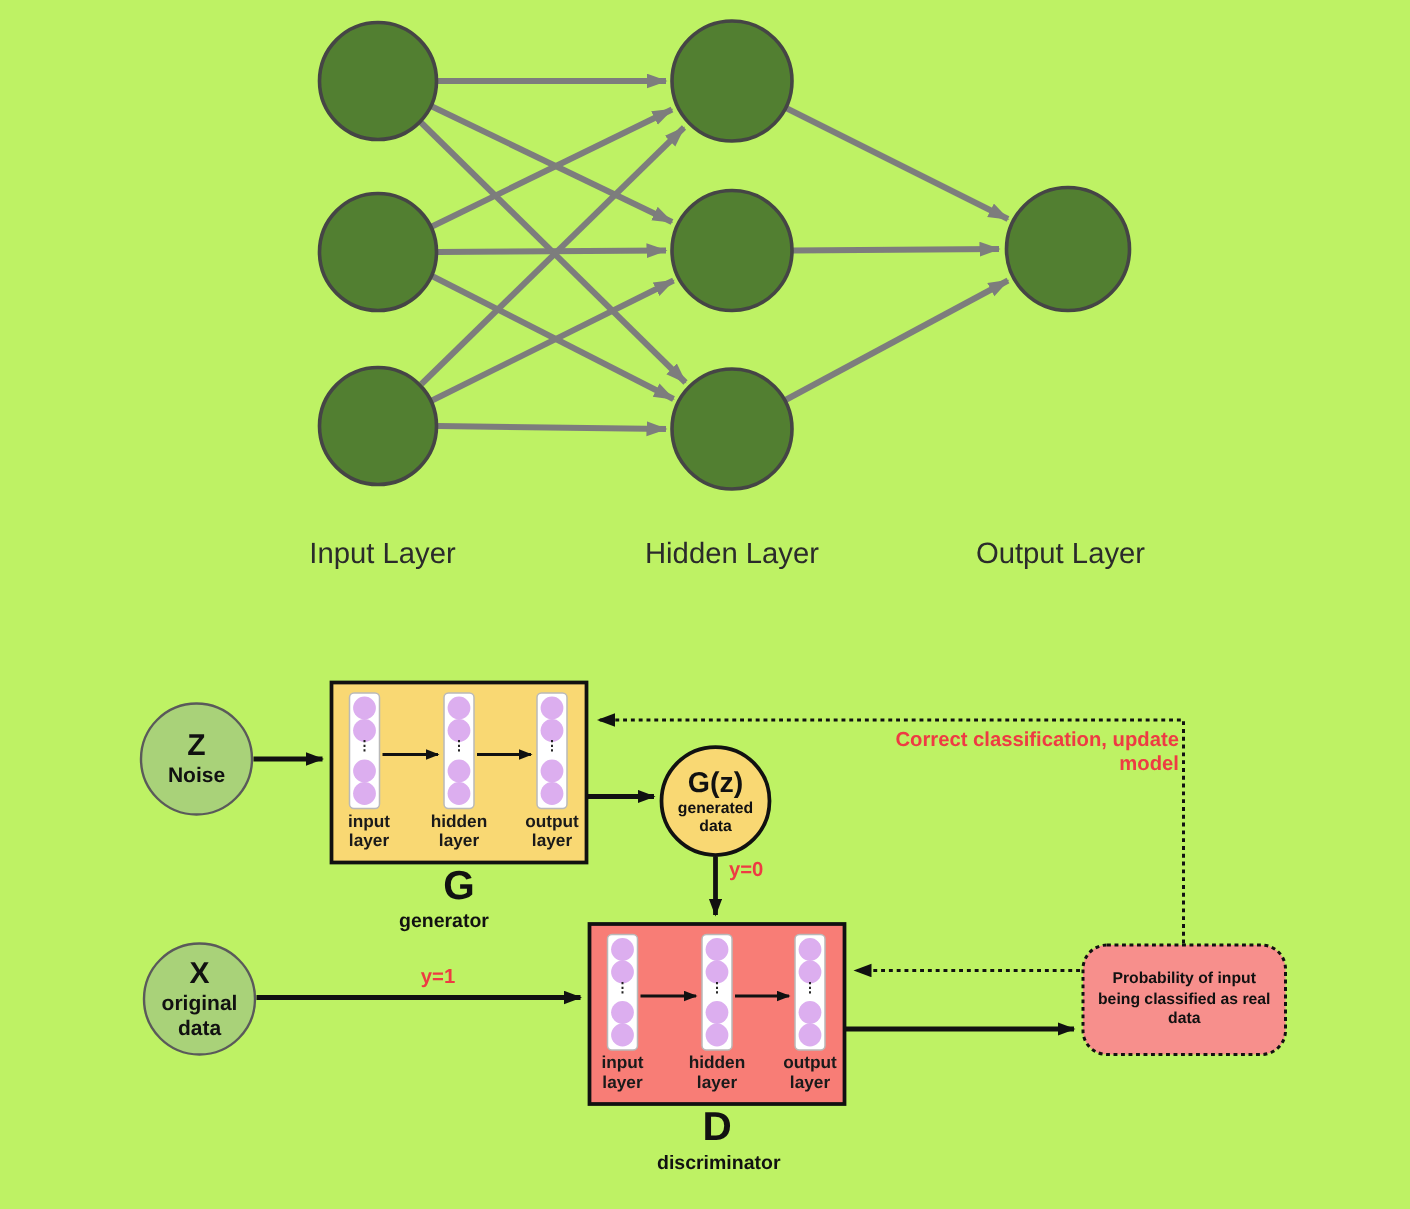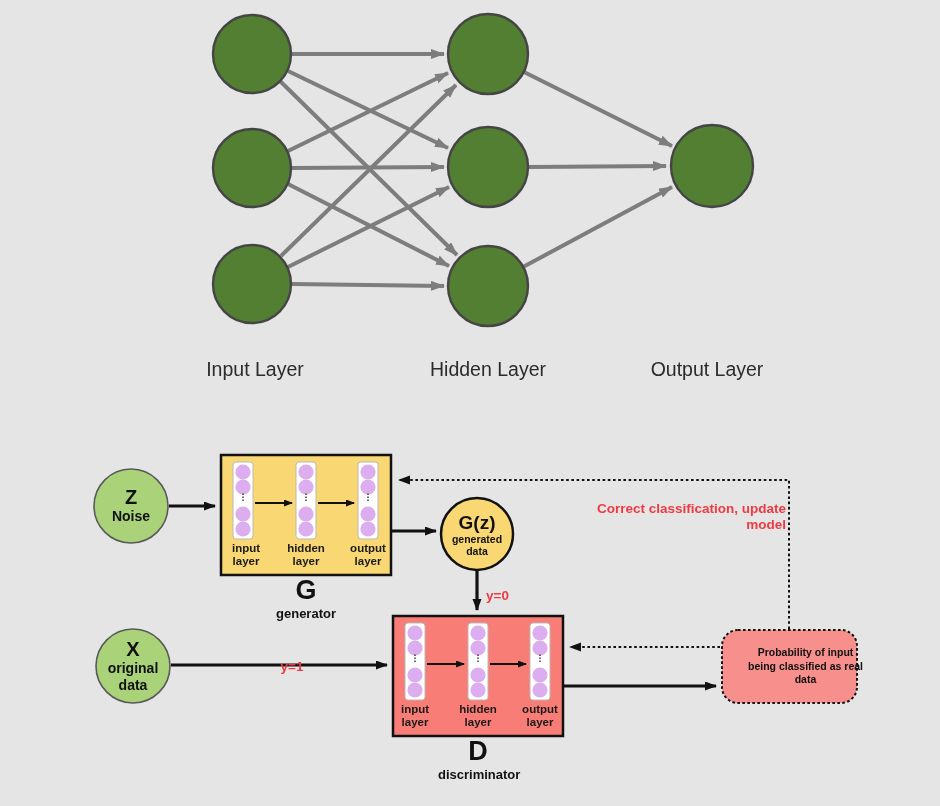--- a/index.html
+++ b/index.html
@@ -1,40 +1,40 @@
 <!DOCTYPE html>
 <html style="--nn_green: #527f31; --nn_arrow_gray: #7d7d7d; --gan_green: #a9d279; --gan_yellow: #f9d873; --gan_pink: #f87d76; --gan_pink_light: #f78f8c; --mini_purple: #dcaeef; --label_red: #ee3b43; --ink: #111111;"><head>
 <meta charset="utf-8">
 <style>
   :root{
     --nn_green:#527f31; --nn_arrow_gray:#7d7d7d; --gan_green:#a9d279;
     --gan_yellow:#f9d873; --gan_pink:#f87d76; --gan_pink_light:#f78f8c;
     --mini_purple:#dcaeef; --label_red:#ee3b43; --ink:#111111;
   }
   html,body{margin:0;padding:0;background:#fff;}
-  .canvas{position:relative;width:940px;height:806px;background:#e5e5e5;overflow:hidden;
+  .canvas{position:relative;width:940px;height:806px;background:#bef264;overflow:hidden;
           font-family:"Liberation Sans",sans-serif;}
   .canvas svg{position:absolute;left:0;top:0;}
   .lbl{position:absolute;color:#262626;}
   .nn-layer-label{font-size:19.5px;width:140px;text-align:center;color:#2b2b2b;}
   .circle-text{position:absolute;display:flex;flex-direction:column;align-items:center;
                justify-content:center;text-align:center;color:#111;}
   .sym-big{font-weight:bold;font-size:20px;line-height:1.05;}
   .sym-sub{font-weight:bold;font-size:14px;line-height:1.15;}
   .col-label{position:absolute;width:56px;text-align:center;font-weight:bold;
              font-size:11.5px;line-height:1.12;color:#1a1a1a;}
   .box-sym{position:absolute;width:80px;text-align:center;font-weight:bold;
            font-size:27px;color:#111;line-height:1;}
-  .box-sub{position:absolute;width:80px;text-align:center;font-weight:bold;
+  .box-sub{position:absolute;width:80px;text-align:left;font-weight:bold;
            font-size:13px;color:#111;}
   .red-lbl{position:absolute;color:var(--label_red);font-weight:bold;font-size:13.5px;
-           line-height:1.18;margin-top:16px;}
+           line-height:1.18;}
   .right{text-align:right;}
   .prob-text{position:absolute;display:flex;align-items:center;justify-content:center;
-             text-align:center;font-weight:bold;font-size:10.5px;line-height:1.3;color:#111;margin-left:16px;}
+             text-align:center;font-weight:bold;font-size:10.5px;line-height:1.3;color:#111;}
   .dots{position:absolute;width:20px;text-align:center;font-size:9px;font-weight:bold;
         color:#222;line-height:10px;}
   
   .nn-node{fill:var(--nn_green);stroke:#454545;stroke-width:2.4;}
   .nn-arrow{stroke:var(--nn_arrow_gray);stroke-width:4;fill:none;marker-end:url(#ag);}
   .gan-green{fill:var(--gan_green);stroke:#5a5a5a;stroke-width:1.6;}
   .gan-yellow{fill:var(--gan_yellow);stroke:#111;stroke-width:2.5;}
   .gan-pink{fill:var(--gan_pink);stroke:#111;stroke-width:2.5;}
   .gan-prob{fill:var(--gan_pink_light);stroke:#111;stroke-width:2;stroke-dasharray:2.6 2.4;}
   .col{fill:#fff;stroke:#b9b9b9;stroke-width:1;}

